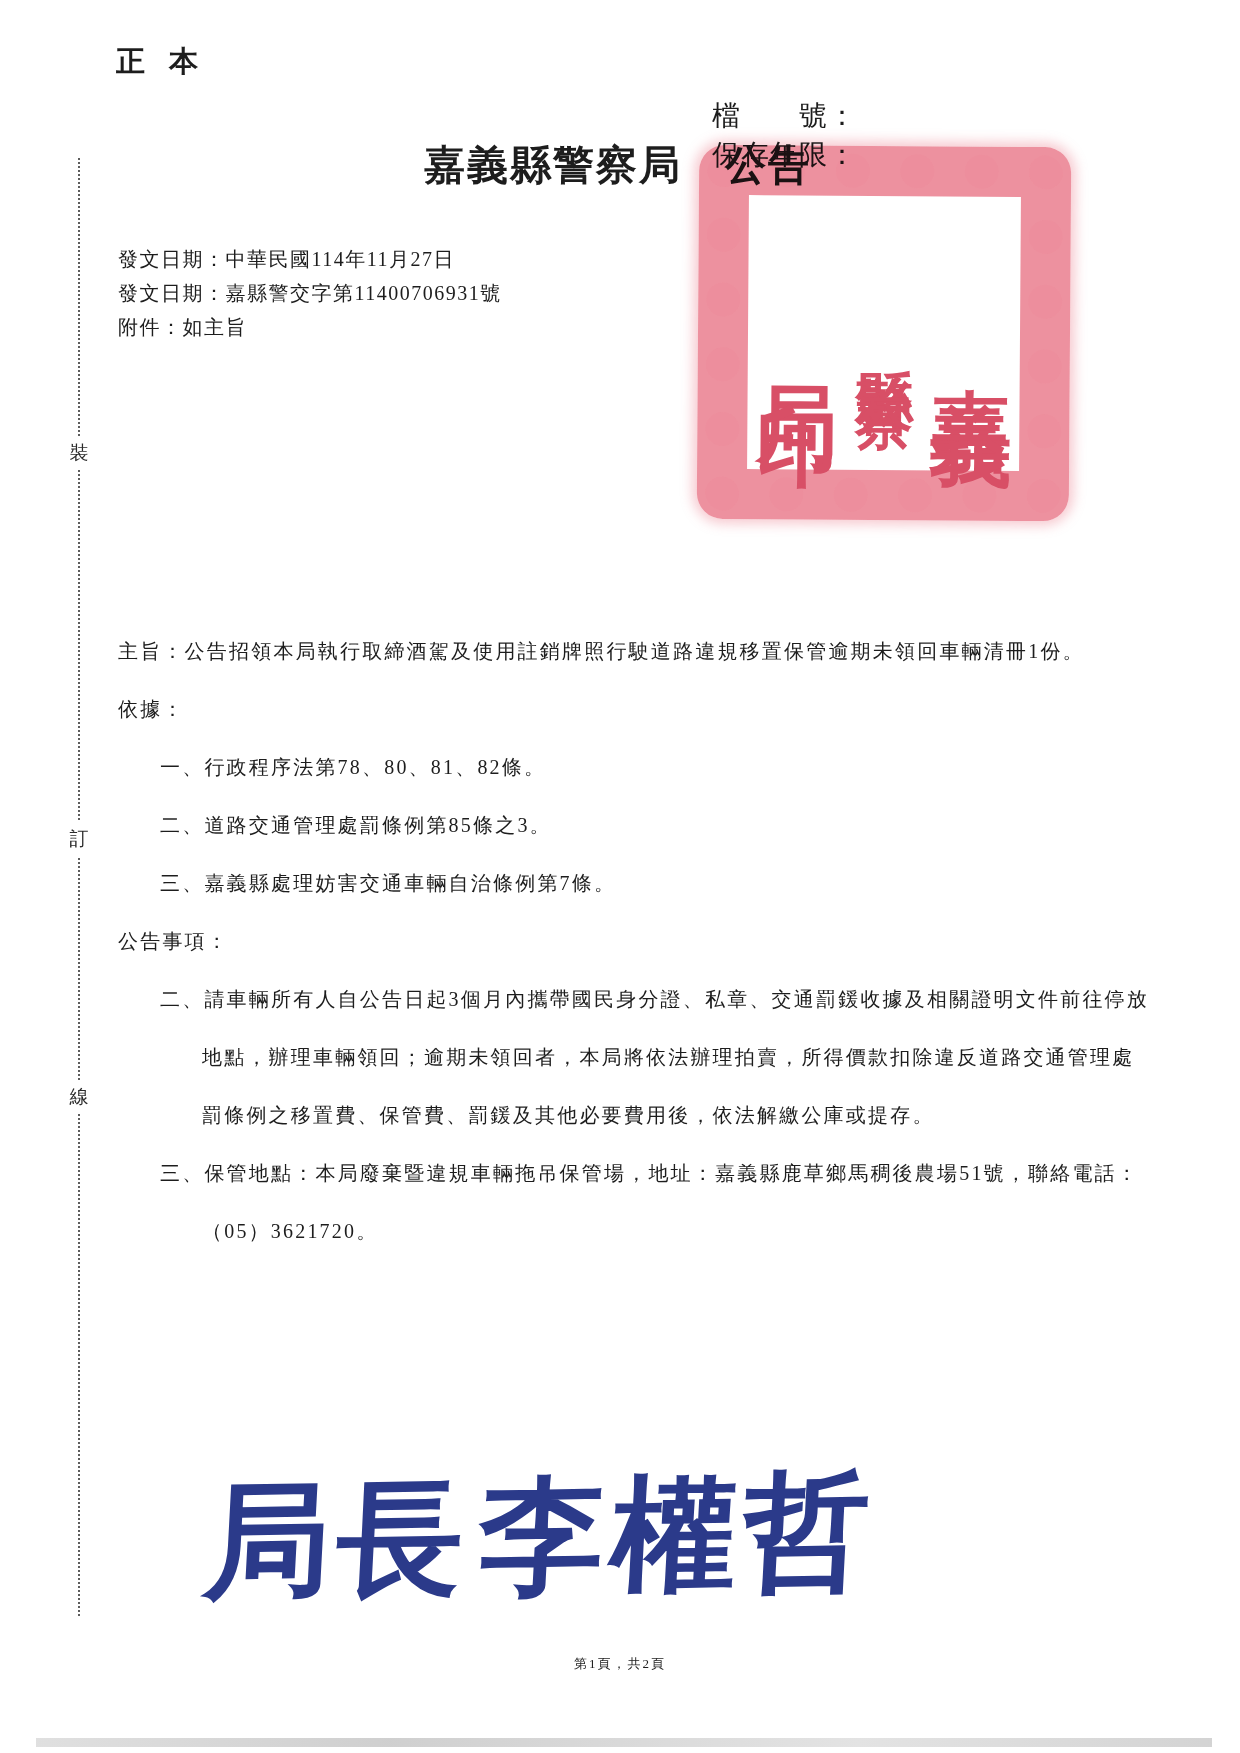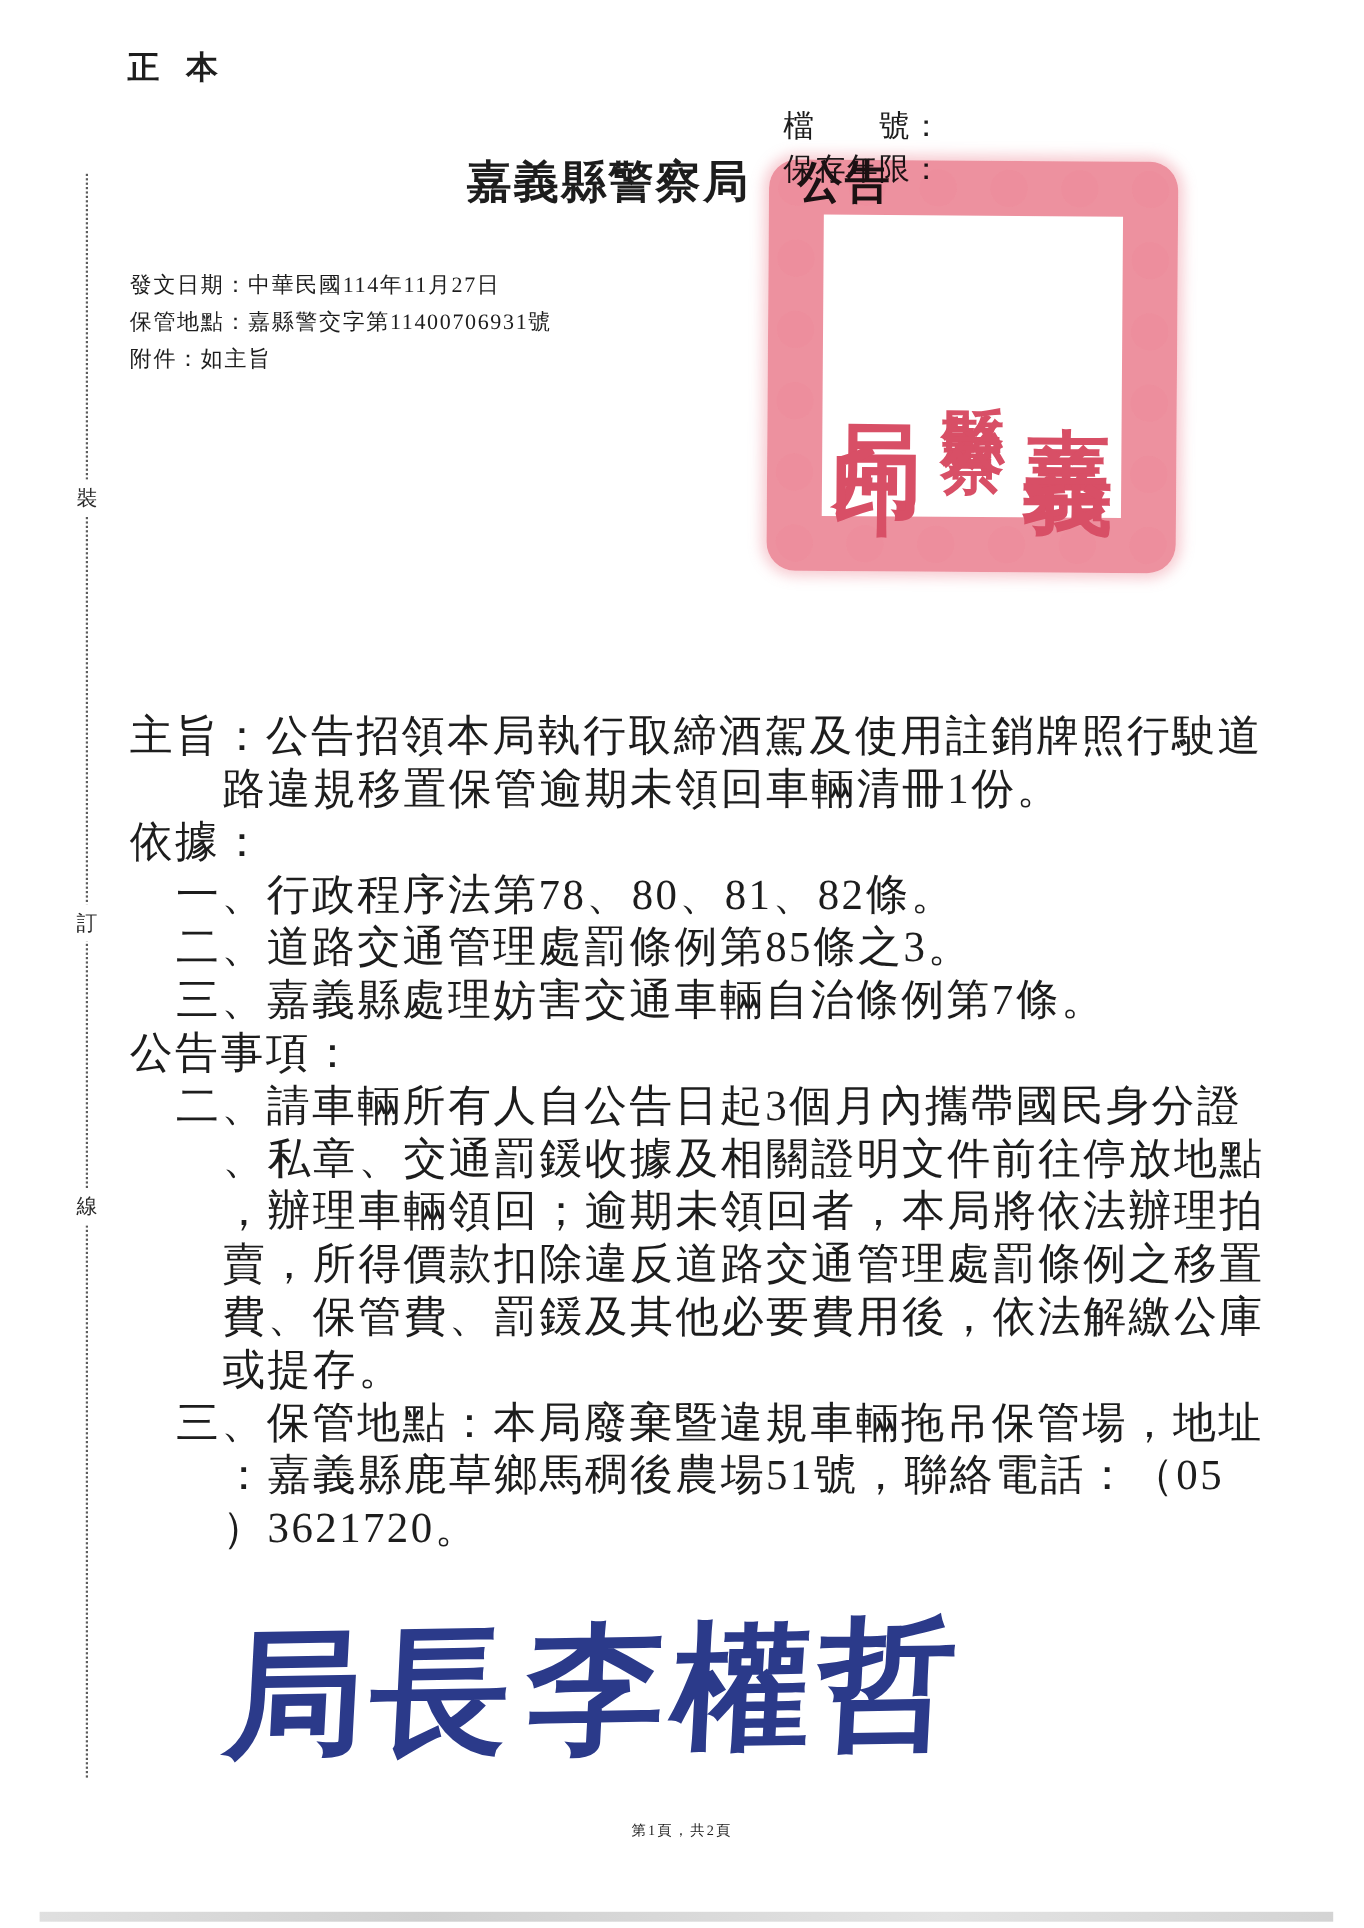--- a/index.html
+++ b/index.html
@@ -21,21 +21,21 @@
   .seal{position:absolute;left:698px;top:146px;width:372px;height:374px;mix-blend-mode:multiply;transform:rotate(.4deg);}
   .seal-frame{position:absolute;inset:0;border:50px solid rgba(231,108,127,0.75);border-radius:26px;
     box-shadow:inset 0 0 14px 6px rgba(255,255,255,.55), 0 0 12px 5px rgba(231,108,127,.35);}
   .seal-frame2{position:absolute;inset:8px;border:34px dotted rgba(238,140,155,.5);border-radius:20px;}
   .seal-chars{position:absolute;inset:58px;display:flex;flex-direction:row-reverse;justify-content:space-between;align-items:center;}
   .seal-col{writing-mode:vertical-rl;text-orientation:upright;color:#d84f66;font-weight:700;transform:scaleY(1.05);line-height:1;}
   .sc-big{font-size:82px;letter-spacing:14px;}
   .sc-mid{font-size:58px;letter-spacing:8px;}
 
   
-  .body-text{position:absolute;left:118px;top:622px;width:1032px;font-size:39px;letter-spacing:2.2px;line-height:48px;line-break:anywhere;margin-top:24px;}
+  .body-text{position:absolute;left:118px;top:622px;width:1032px;font-size:20px;letter-spacing:2.2px;line-height:58px;line-break:anywhere;}
   .hang{padding-left:84px;text-indent:-84px;}
   .item{padding-left:84px;text-indent:-42px;}
   .plain{padding-left:0;}
 
   
   .sig{position:absolute;left:205px;top:1458px;font-size:126px;line-height:160px;color:#2b3a8a;font-weight:700;
     letter-spacing:6px;transform:skewX(-4deg) rotate(-1deg);white-space:nowrap;}
   .sig .sig-name{margin-left:10px;}
 
   .footer{position:absolute;left:0;top:1655px;width:100%;text-align:center;font-size:13px;letter-spacing:2px;}
@@ -52,21 +52,21 @@
 
   <div class="archive">
     <div>檔　　號：</div>
     <div>保存年限：</div>
   </div>
 
   <div class="doc-title">嘉義縣警察局　公告</div>
 
   <div class="meta">
     <div>發文日期：中華民國114年11月27日</div>
-    <div>保管地點：嘉縣警交字第11400706931號</div>
+    <div>發文日期：嘉縣警交字第11400706931號</div>
     <div>附件：如主旨</div>
   </div>
 
   <div class="bind-line"></div>
   <div class="bind-mark bm-1">裝</div>
   <div class="bind-mark bm-2">訂</div>
   <div class="bind-mark bm-3">線</div>
 
   <div class="seal">
     <div class="seal-frame"></div>

